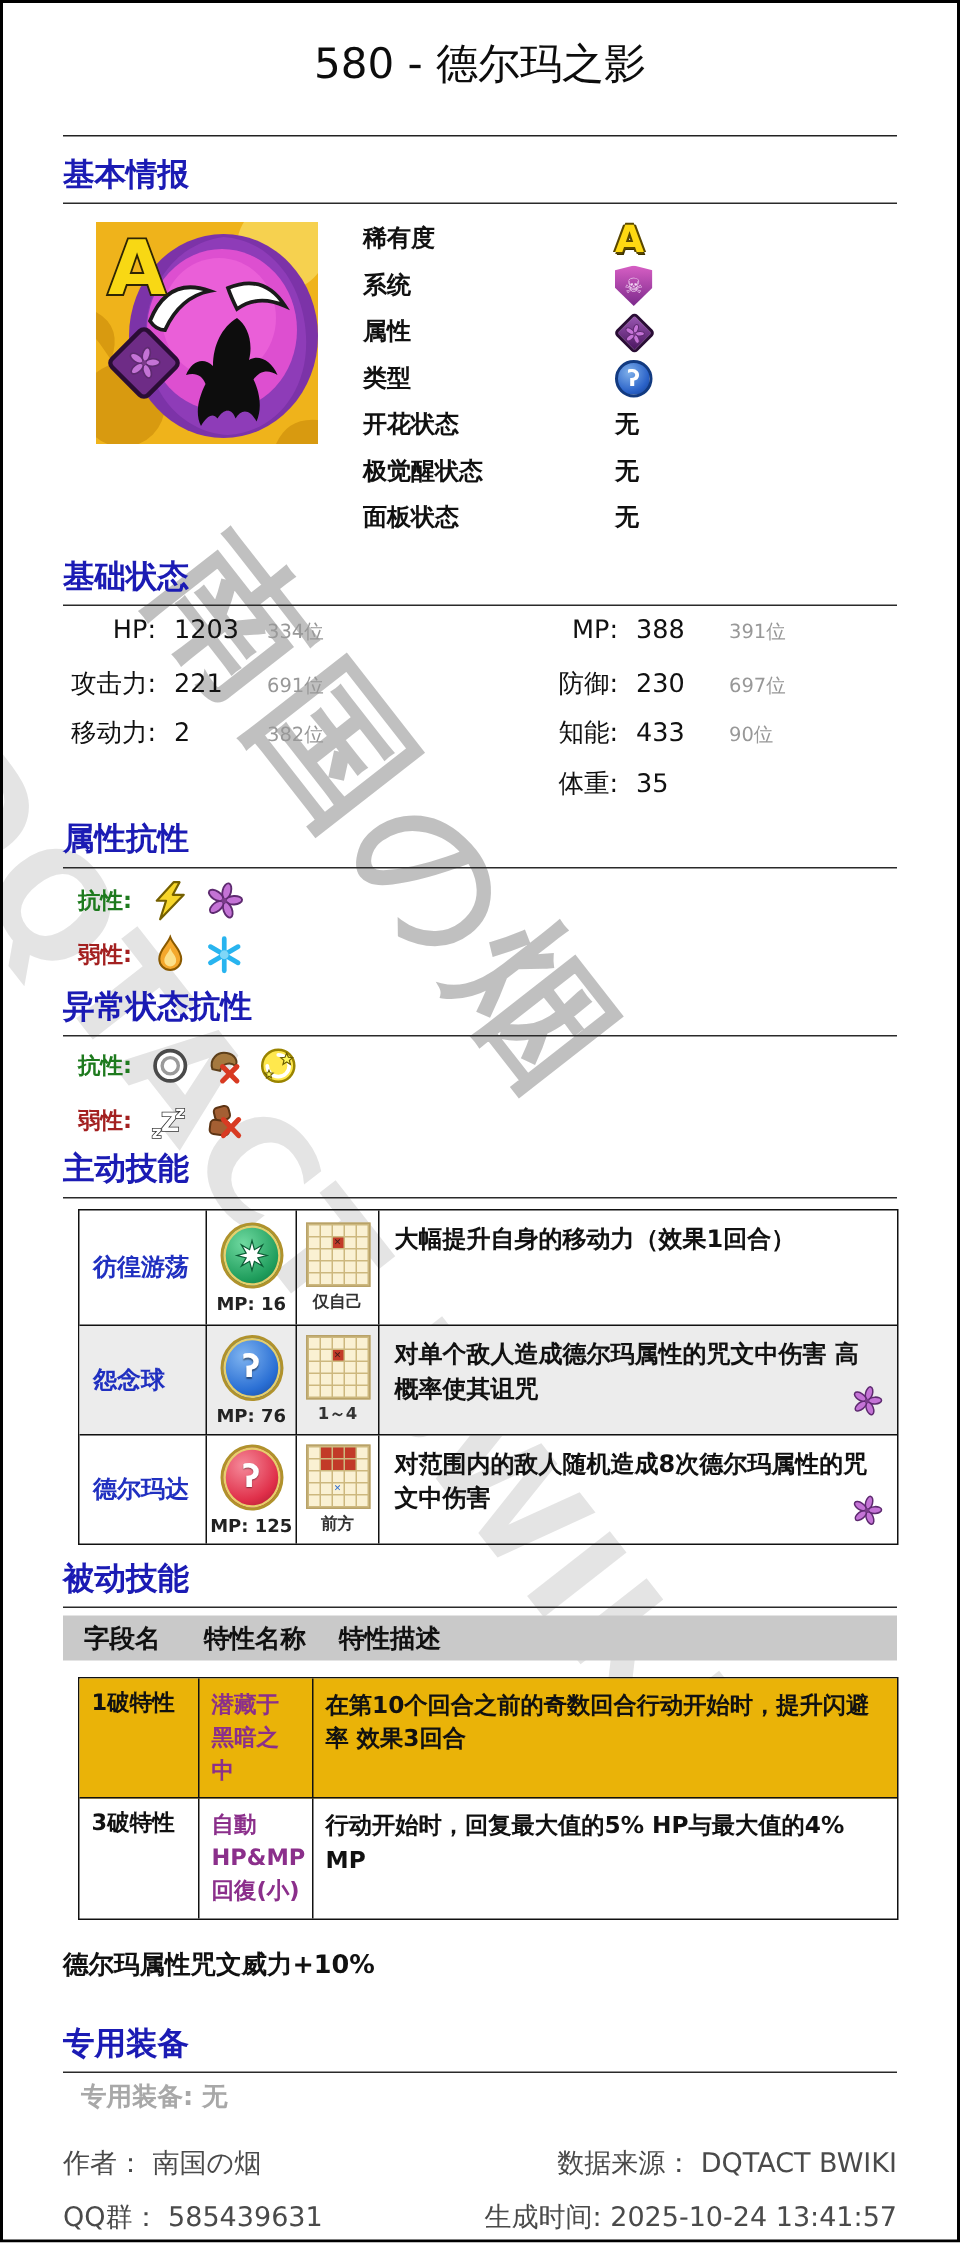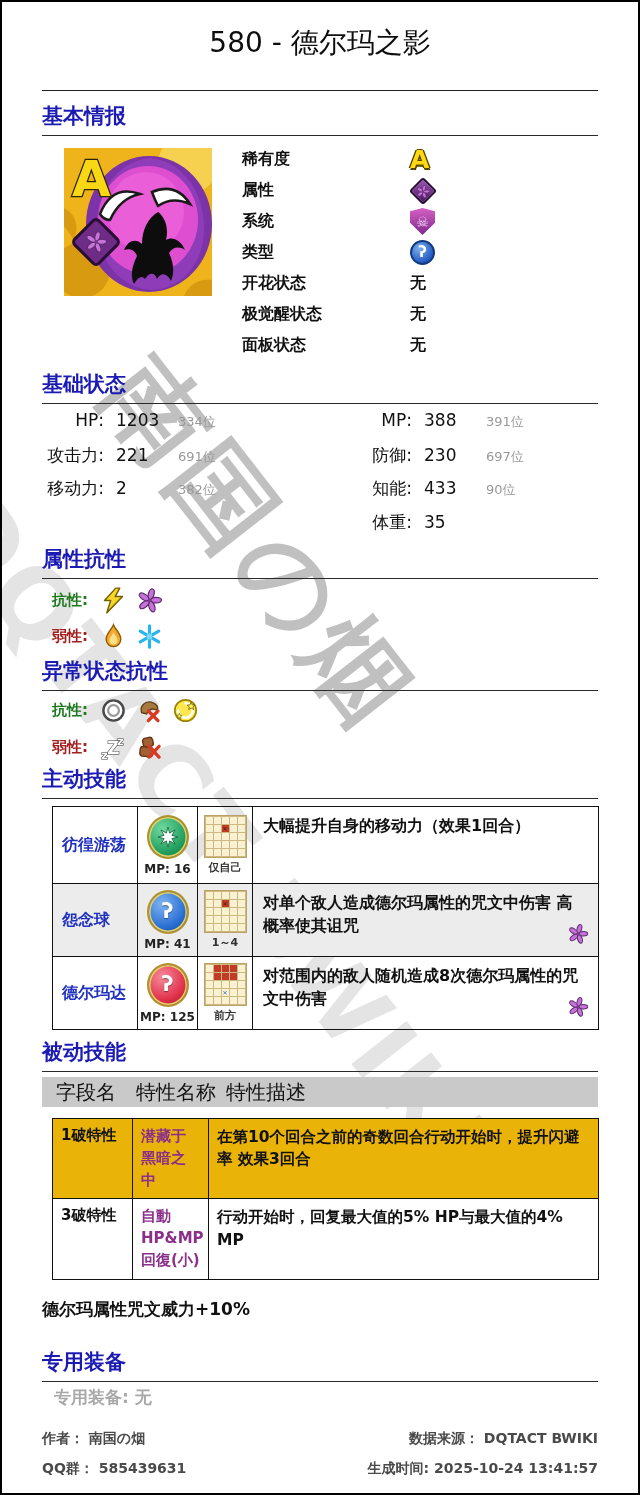--- a/index.html
+++ b/index.html
@@ -78,39 +78,39 @@
   .rgrid span.rx::after{content:"✕";position:absolute;left:0;top:0;width:7px;height:7px;font-size:6px;line-height:7px;text-align:center;color:rgba(20,20,20,.75);}
   .rgrid span.bx::after{content:"✕";position:absolute;left:0;top:0;width:7px;height:7px;font-size:6px;line-height:7px;text-align:center;color:#2f6fd0;font-weight:700;}
   .range-label{font-size:11px;font-weight:600;color:#333;margin-top:2px;}
   .sc-desc{border-right:none;align-items:flex-start;justify-content:flex-start;padding:8px 10px;position:relative;}
   .skill-desc{font-size:16px;font-weight:700;color:#111;line-height:1.42;}
   .elem{position:absolute;right:9px;bottom:7px;}
   .hexagon{width:15px;height:17px;background:#7d7d7d;clip-path:polygon(50% 0,95% 25%,95% 75%,50% 100%,5% 75%,5% 25%);}
 
   
   .pass-header{position:absolute;left:40px;right:40px;top:1075px;height:30px;background:#c9c9c9;display:flex;align-items:center;z-index:1;}
-  .pass-header span{font-size:20px;font-weight:400;color:#111;}
+  .pass-header span{font-size:17px;font-weight:700;color:#111;}
   .ph1{margin-left:14px;width:80px;}
   .ph2{width:90px;}
   .pass-table{position:absolute;left:50px;width:547px;top:1116px;border:1.5px solid #111;z-index:1;}
   .pass-row{display:grid;grid-template-columns:80px 76px 1fr;border-bottom:1.5px solid #111;}
   .pass-row:last-child{border-bottom:none;}
   .pass-row.alt{background:#eab308;}
   .pc{border-right:1.5px solid #111;padding:7px 8px;display:flex;align-items:flex-start;}
   .pc:last-child{border-right:none;}
   .pass-slot{font-size:15px;font-weight:700;color:#111;}
   .pass-name{font-size:15px;font-weight:700;color:#8b2f8b;line-height:1.45;}
   .pass-desc{font-size:15.5px;font-weight:700;color:#111;line-height:1.45;}
 
   .leader-text{position:absolute;left:40px;top:1296px;font-size:17px;font-weight:700;color:#111;z-index:1;}
   .equip-text{position:absolute;left:52px;top:1384px;font-size:17px;font-weight:700;color:#a8a8a8;z-index:1;}
 
   .footer-left{position:absolute;left:40px;top:1428px;z-index:1;}
   .footer-right{position:absolute;right:40px;top:1428px;text-align:right;z-index:1;}
-  .foot-line{font-size:14px;font-weight:700;color:#4a4a4a;}
+  .foot-line{font-size:18px;font-weight:400;color:#4a4a4a;}
   .foot-line + .foot-line{margin-top:12px;}
 </style>
 </head>
 <body>
 
 <div id="page">
 
   <svg width="0" height="0" style="position:absolute">
     <defs>
       <g id="pinwheel-def">
@@ -153,32 +153,32 @@
         <use href="#pinwheel-def"></use>
       </g>
   </svg>
 
   <div class="info-list">
     <div class="info-row">
       <span class="info-label">稀有度</span>
       <span class="rarity-a">A</span>
     </div>
     <div class="info-row">
+      <span class="info-label">系统</span>
+      <span class="shield">
+          <span>☠</span>
+        </span>
+    </div>
+    <div class="info-row">
       <span class="info-label">属性</span>
       <span class="attr-diamond">
         <svg width="15" height="15" viewBox="0 0 24 24">
             <use href="#pinwheel-def"></use>
           </svg>
       </span>
-    </div>
-    <div class="info-row">
-      <span class="info-label">系统</span>
-      <span class="shield">
-          <span>☠</span>
-        </span>
     </div>
     <div class="info-row">
       <span class="info-label">类型</span>
       <span class="type-circle">
           <span>ʔ</span>
         </span>
     </div>
     <div class="info-row">
       <span class="info-label">开花状态</span>
       <span class="info-val">无</span>
@@ -367,21 +367,21 @@
     </div>
 
     <div class="skill-row alt" style="height:73px">
       <div class="sc sc-name">
           <span class="skill-name">怨念球</span>
         </div>
       <div class="sc">
         <span class="skill-orb orb-blue">
             <span class="orb-glyph">ʔ</span>
           </span>
-        <span class="mp-text">MP: 41</span>
+        <span class="mp-text">MP: 76</span>
       </div>
       <div class="sc">
         <div class="rgrid">
           <span></span>
             <span></span>
             <span></span>
             <span></span>
             <span></span>
           <span></span>
             <span></span>

